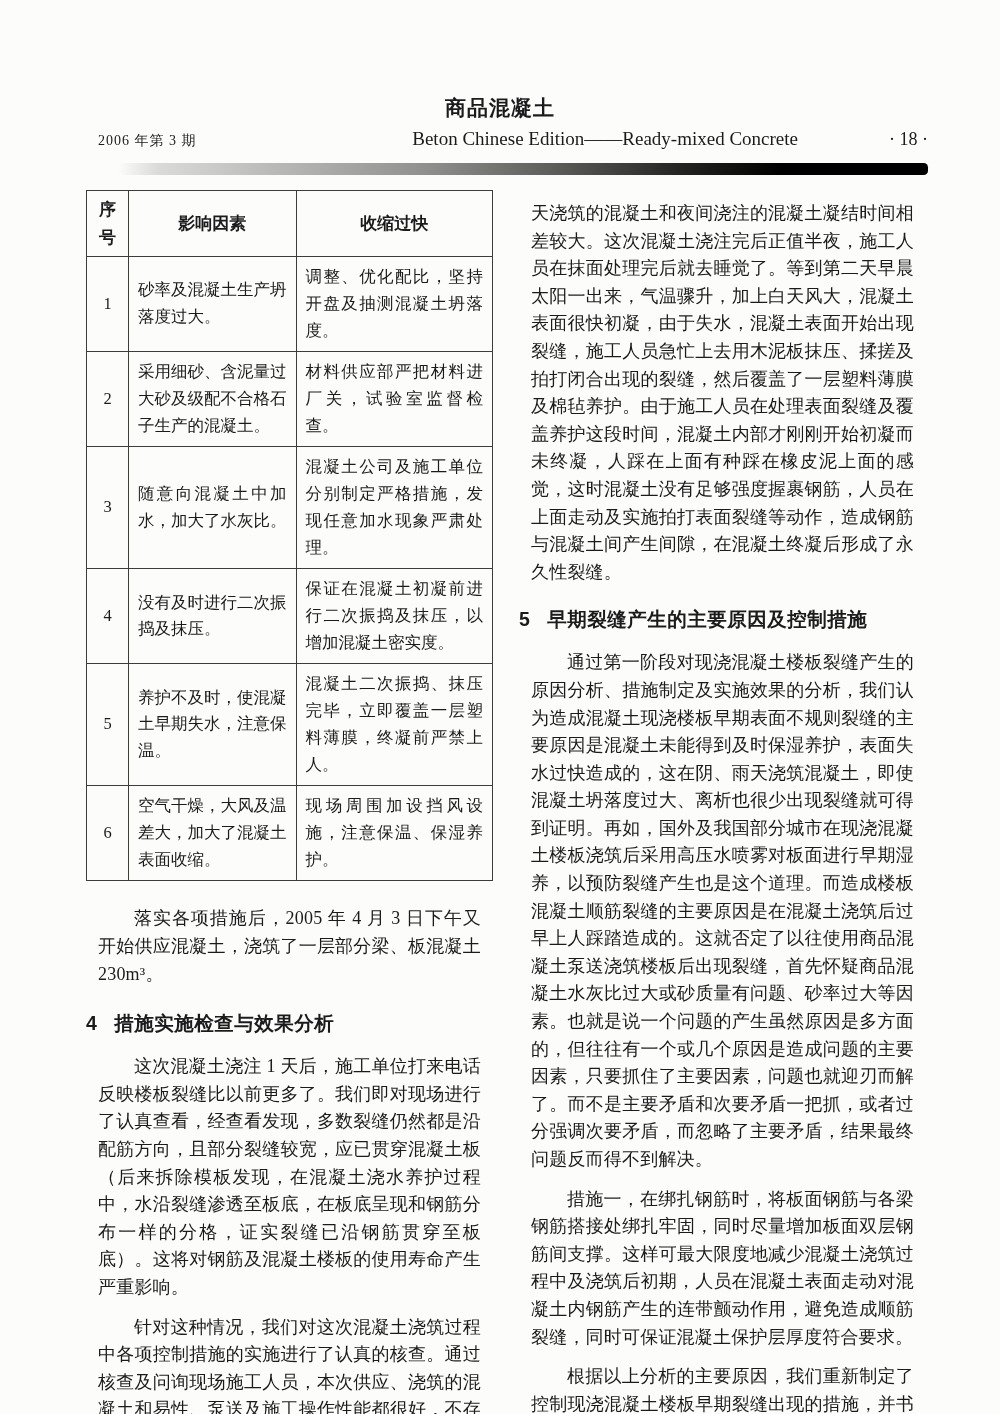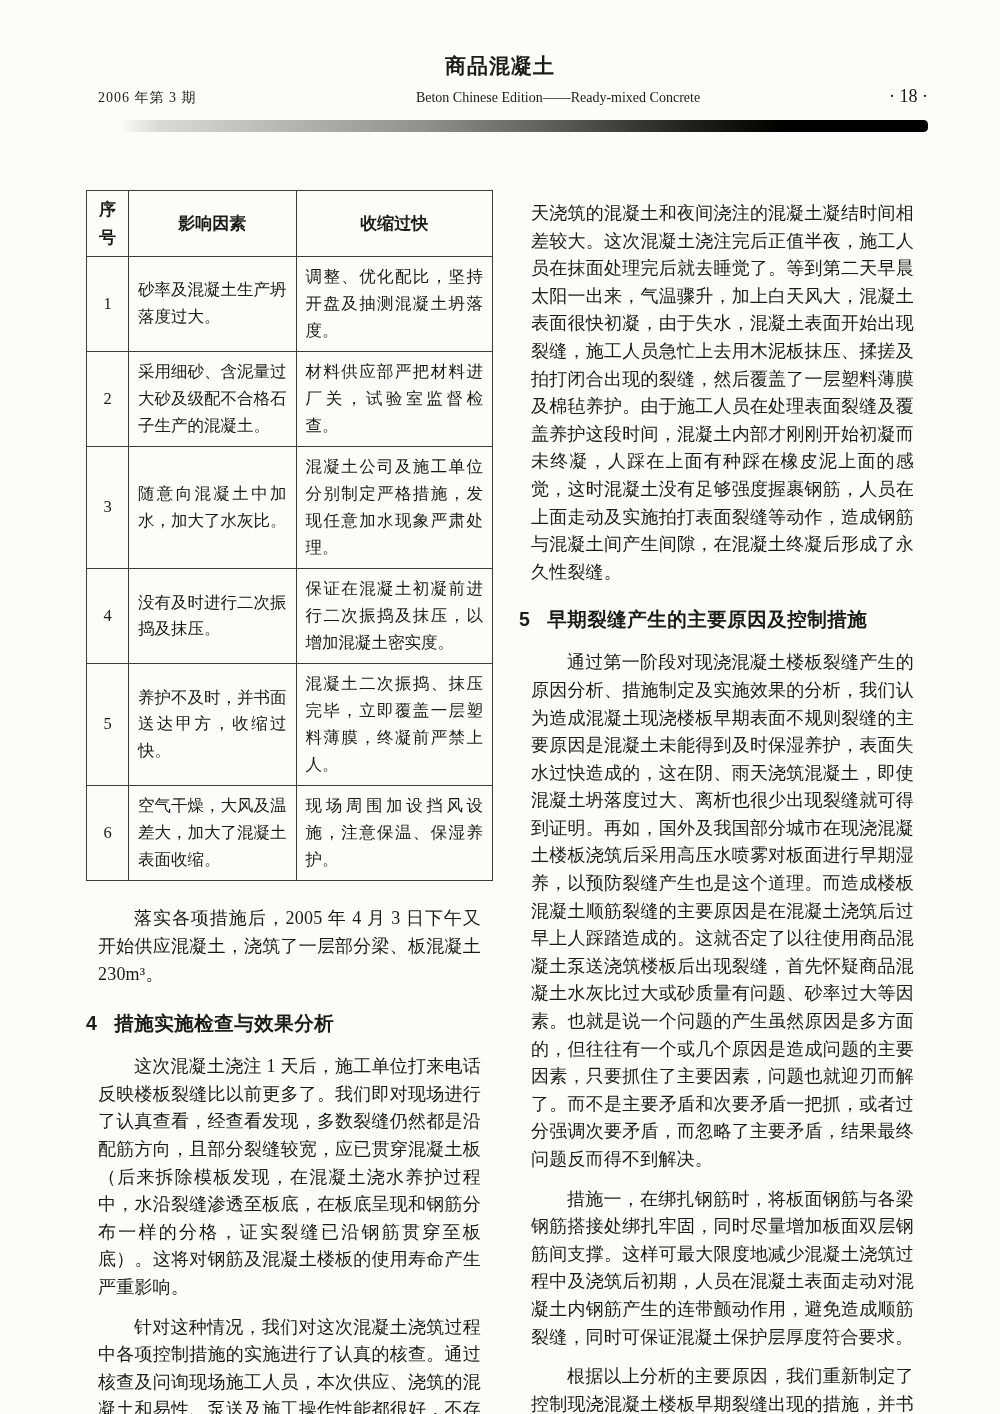--- a/index.html
+++ b/index.html
@@ -9,36 +9,36 @@
     position: relative;
     width: 1000px;
     height: 1414px;
     margin: 0 auto;
     background: #fcfcfa;
     color: #1b1b1b;
     font-family: "Liberation Serif", "DejaVu Serif", serif;
     overflow: hidden;
   }
   
-  .header { padding-top: 52px; }
+  .header { padding-top: 94px; }
   .title-cn {
     text-align: center;
     font-family: "Liberation Sans", "DejaVu Sans", sans-serif;
     font-weight: bold;
     font-size: 21px;
     letter-spacing: 1px;
   }
   .header-row {
     display: grid;
     grid-template-columns: 220px 1fr 130px;
     align-items: baseline;
     padding: 6px 72px 0 98px;
   }
   .issue { font-size: 14px; letter-spacing: 1px; }
-  .journal-en { text-align: center; font-size: 14px; }
+  .journal-en { text-align: right; font-size: 19px; }
   .page-no { text-align: right; font-size: 18px; }
   .header-rule {
     margin: 13px 72px 0 118px;
     height: 12px;
     border-radius: 7px 5px 5px 7px;
     background: linear-gradient(90deg,
       rgba(25,25,22,0) 0%,
       rgba(25,25,22,0.15) 5%,
       rgba(25,25,22,0.30) 20%,
       rgba(25,25,22,0.48) 38%,
@@ -142,21 +142,21 @@
             <td class="cell-text">随意向混凝土中加水，加大了水灰比。</td>
             <td class="cell-text">混凝土公司及施工单位分别制定严格措施，发现任意加水现象严肃处理。</td>
           </tr>
           <tr>
             <td class="cell-no">4</td>
             <td class="cell-text">没有及时进行二次振捣及抹压。</td>
             <td class="cell-text">保证在混凝土初凝前进行二次振捣及抹压，以增加混凝土密实度。</td>
           </tr>
           <tr>
             <td class="cell-no">5</td>
-            <td class="cell-text">养护不及时，并书面送达甲方，收缩过快。</td>
+            <td class="cell-text">养护不及时，使混凝土早期失水，注意保温。</td>
             <td class="cell-text">混凝土二次振捣、抹压完毕，立即覆盖一层塑料薄膜，终凝前严禁上人。</td>
           </tr>
           <tr>
             <td class="cell-no">6</td>
             <td class="cell-text">空气干燥，大风及温差大，加大了混凝土表面收缩。</td>
             <td class="cell-text">现场周围加设挡风设施，注意保温、保湿养护。</td>
           </tr>
         </tbody>
       </table>
 

